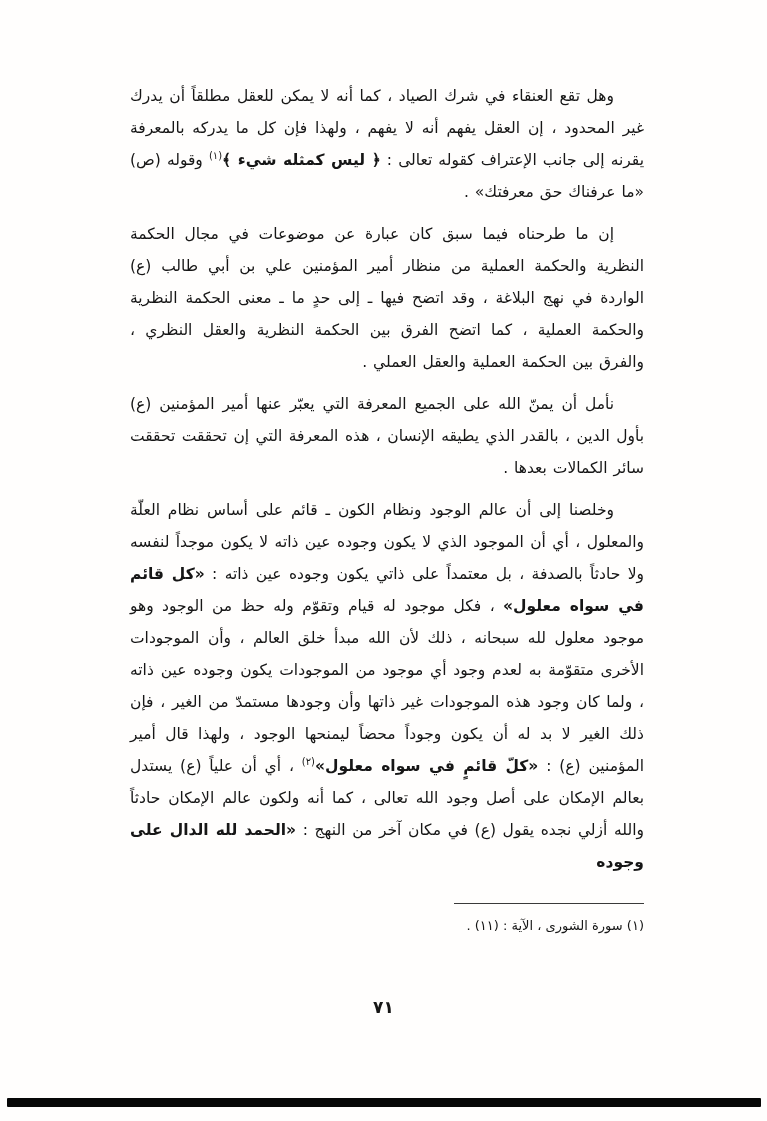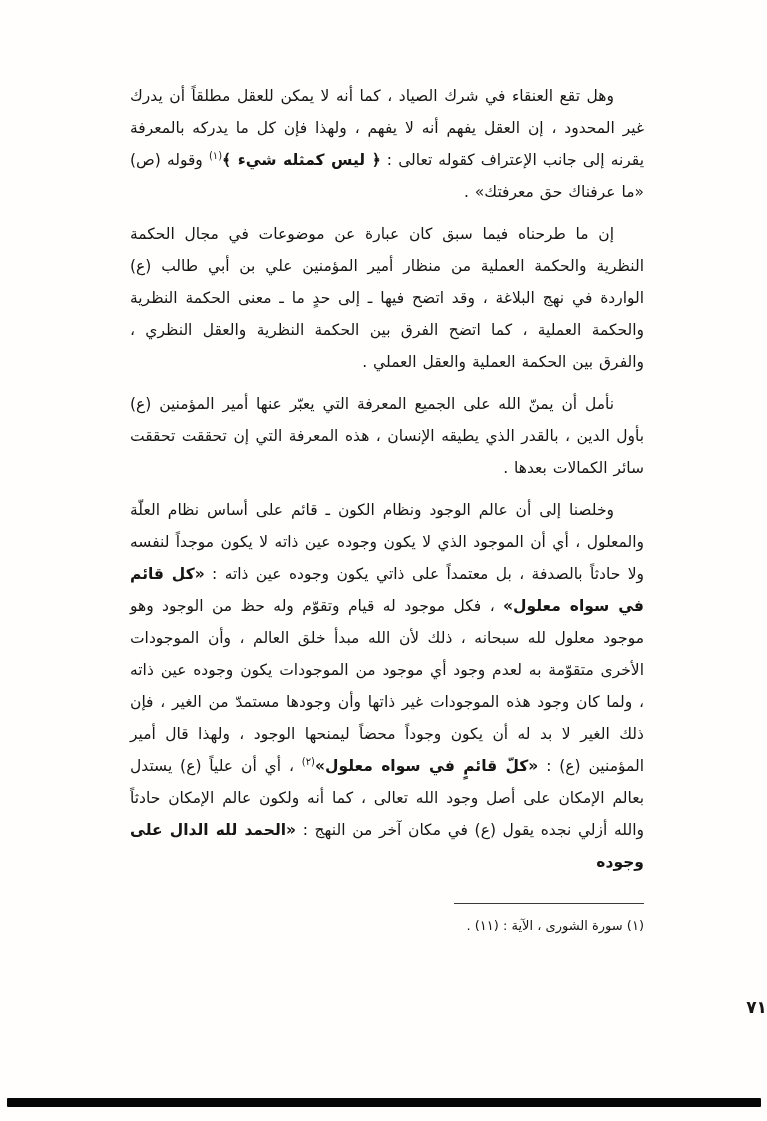--- a/index.html
+++ b/index.html
@@ -56,21 +56,21 @@
     margin: 0 0 2px 0;
     font-size: 13px;
     line-height: 24px;
     text-align: right;
   }
   .page-number {
     position: absolute;
     top: 997px;
     left: 0;
     right: 0;
-    text-align: right;
+    text-align: center;
     font-size: 17px;
     font-weight: bold;
     letter-spacing: 1px;
   }
   .scan-bar {
     position: absolute;
     left: 7px;
     right: 6px;
     bottom: 14px;
     height: 9px;

